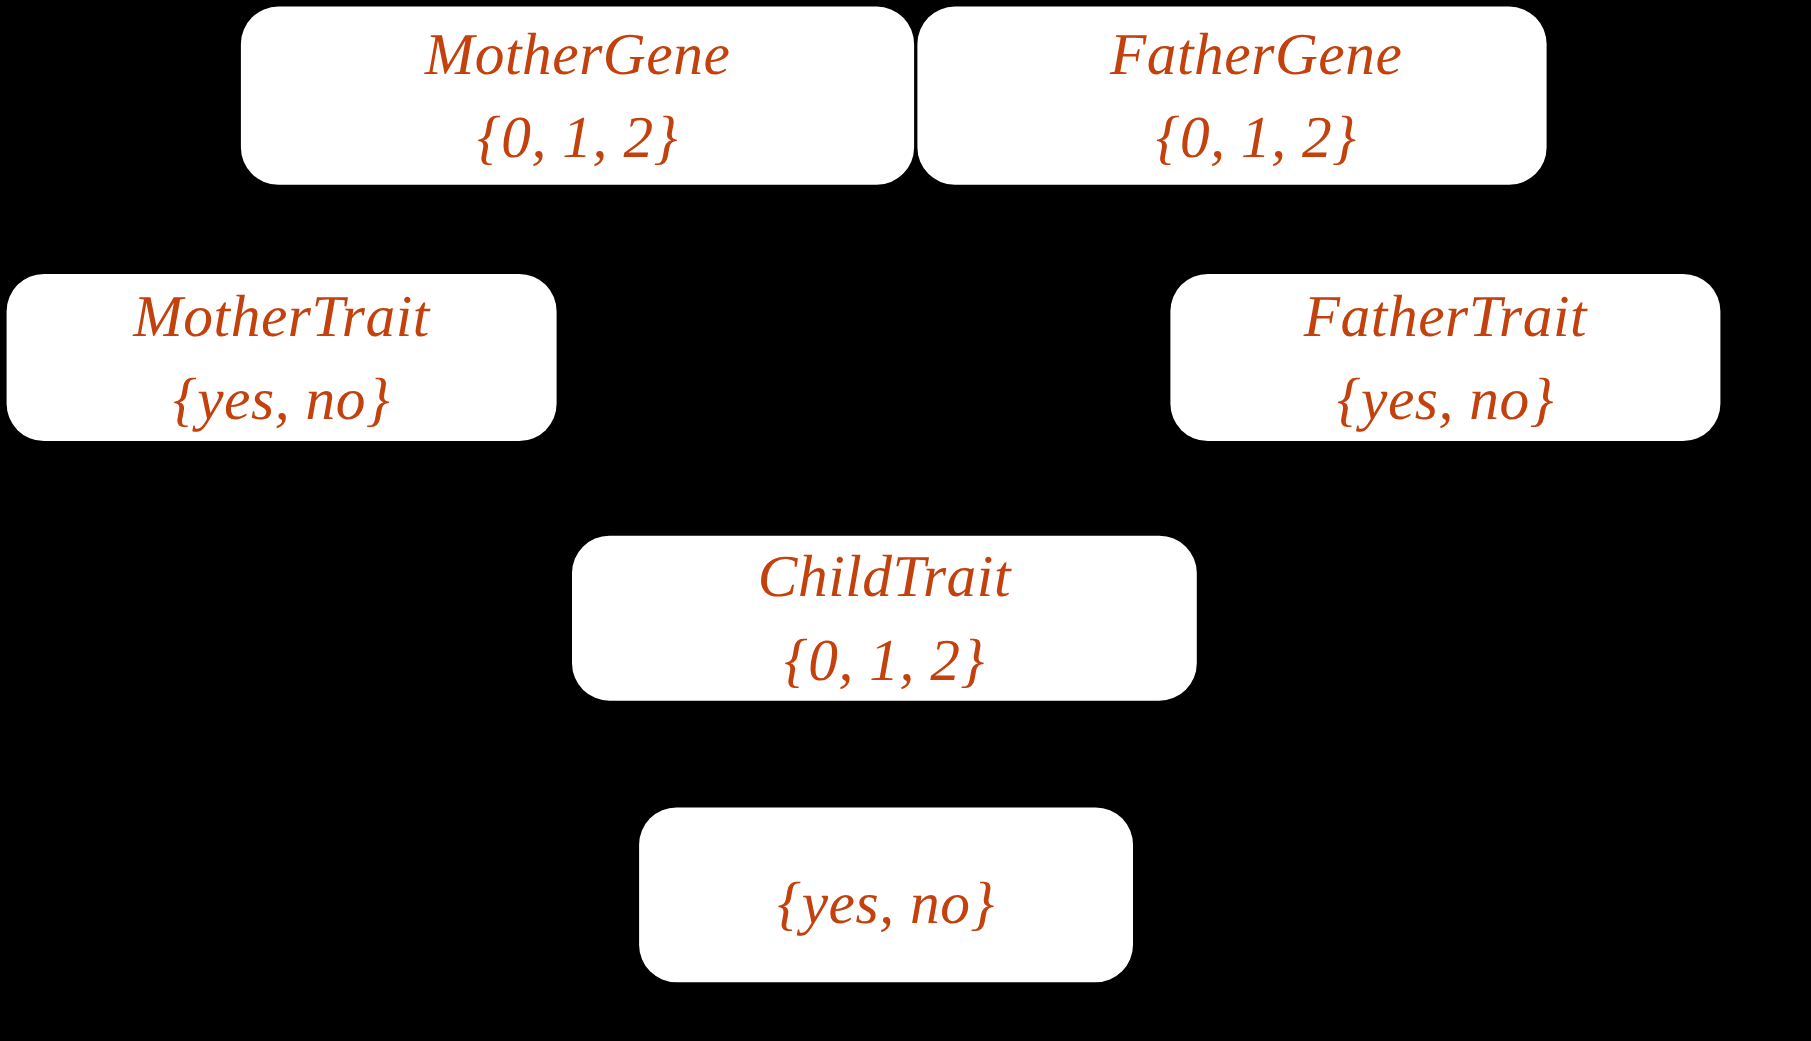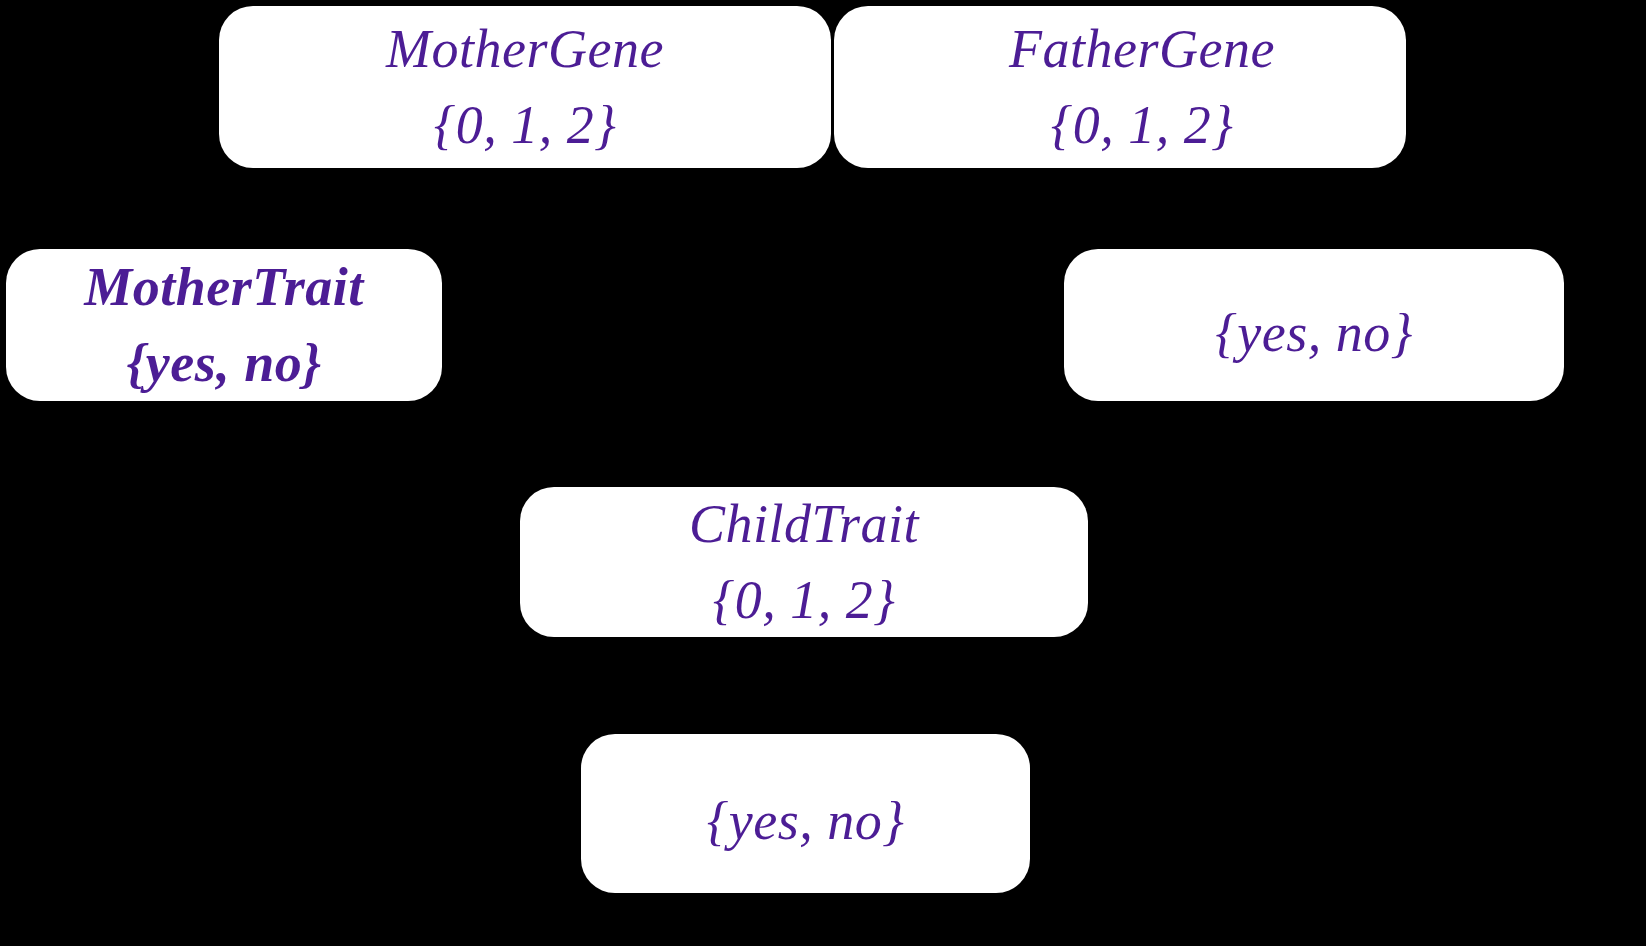--- a/index.html
+++ b/index.html
@@ -16,21 +16,21 @@
     font-family: "Liberation Serif", "DejaVu Serif", serif;
   }
   .node {
     position: absolute;
     background: #ffffff;
     border-radius: 34px;
     display: flex;
     flex-direction: column;
     align-items: center;
     justify-content: center;
-    color: #4c1d95;
+    color: #c2410c;
     box-sizing: border-box;
     text-align: center;
     line-height: 1.12;
   }
   .node .node-name {
     font-style: italic;
     font-size: 54px;
     letter-spacing: 0.5px;
     white-space: nowrap;
   }
@@ -38,21 +38,21 @@
     font-style: italic;
     font-size: 54px;
     letter-spacing: 0.5px;
     white-space: nowrap;
     margin-top: 16px;
   }
 
   
   #node-mother-gene  { left: 219px; top: 6px;   width: 612px; height: 162px; }
   #node-father-gene  { left: 834px; top: 6px;   width: 572px; height: 162px; padding-left: 44px; }
-  #node-mother-trait { left: 6px;   top: 249px; width: 436px; height: 152px; font-weight: bold; }
+  #node-mother-trait { left: 6px;   top: 249px; width: 500px; height: 152px; }
   #node-father-trait { left: 1064px;top: 249px; width: 500px; height: 152px; }
   #node-child-gene   { left: 520px; top: 487px; width: 568px; height: 150px; }
   #node-child-trait  { left: 581px; top: 734px; width: 449px; height: 159px; }
 </style>
 </head>
 <body>
 
 <div id="canvas">
 
   <div class="node" id="node-mother-gene">
@@ -64,20 +64,21 @@
     <div class="node-name">FatherGene</div>
     <div class="node-domain">{0, 1, 2}</div>
   </div>
 
   <div class="node" id="node-mother-trait">
     <div class="node-name">MotherTrait</div>
     <div class="node-domain">{yes, no}</div>
   </div>
 
   <div class="node" id="node-father-trait">
+    <div class="node-name">FatherTrait</div>
     <div class="node-domain">{yes, no}</div>
   </div>
 
   <div class="node" id="node-child-gene">
     <div class="node-name">ChildTrait</div>
     <div class="node-domain">{0, 1, 2}</div>
   </div>
 
   <div class="node" id="node-child-trait">
     <div class="node-domain">{yes, no}</div>

